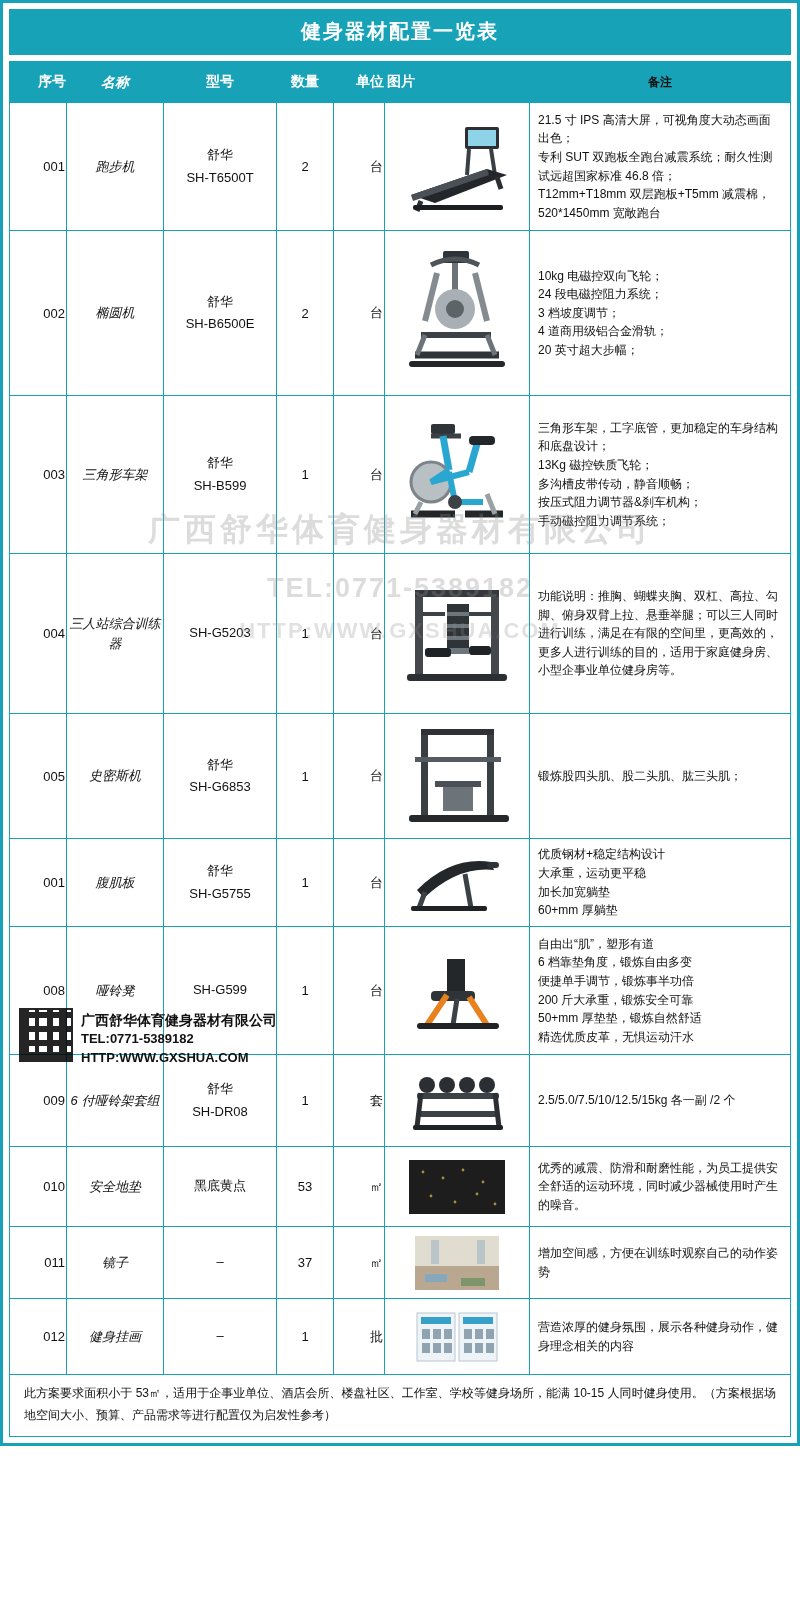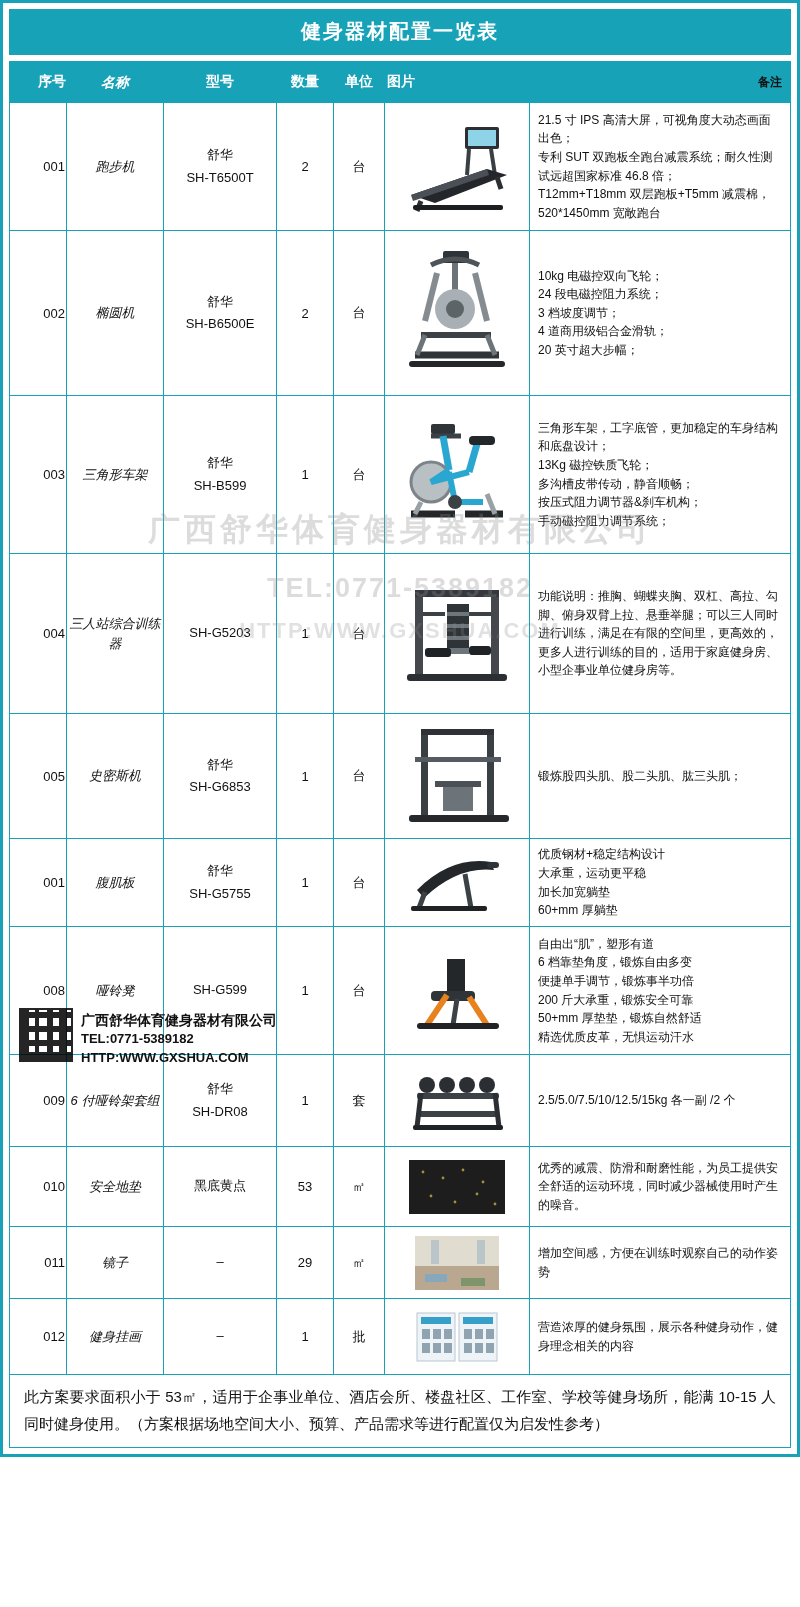--- a/index.html
+++ b/index.html
@@ -35,43 +35,43 @@
     border:1px solid #17a2b8;
     font-size:12.5px;
     vertical-align:middle;
   }
   thead th{
     background:#17a2b8;
     color:#fff;
     font-weight:bold;
     font-size:14px;
     height:28px;
-    text-align:right;
+    text-align:center;
     padding:2px 0;
   }
   .c-no{width:56px;text-align:right;}
   .c-name{width:96px;text-align:center;line-height:1.5;font-style:italic;}
   .c-model{width:112px;text-align:center;line-height:1.7;}
   .c-qty{width:56px;text-align:center;}
-  .c-unit{width:50px;text-align:center;margin-top:18px;}
+  .c-unit{width:50px;text-align:right;margin-top:18px;}
   .c-pic{width:140px;text-align:left;padding:4px 2px;}
   .c-remark{padding:6px 8px;line-height:1.55;font-size:12px;color:#111;}
   td.c-no,td.c-name,td.c-model,td.c-qty,td.c-unit{font-size:13px;}
   .model-line{display:block;}
   .pic-box{
     width:132px;
     height:auto;
     margin:0 auto;
     display:block;
   }
   svg{display:block;margin:0 auto;}
   .footer{
     border:1px solid #17a2b8;
     border-top:none;
-    font-size:15px;
+    font-size:12px;
     line-height:1.8;
     padding:8px 14px 10px 14px;
     text-align:justify;
   }
   
   .wm{
     position:absolute;
     left:0;right:0;
     text-align:center;
     color:rgba(140,140,140,.30);
@@ -392,21 +392,21 @@
         </td>
         <td class="c-remark">优秀的减震、防滑和耐磨性能，为员工提供安全舒适的运动环境，同时减少器械使用时产生的噪音。</td>
       </tr>
 
       <tr style="height:72px">
         <td class="c-no">011</td>
         <td class="c-name">镜子</td>
         <td class="c-model">
           <span class="model-line">–</span>
         </td>
-        <td class="c-qty">29</td>
+        <td class="c-qty">37</td>
         <td class="c-unit">㎡</td>
         <td class="c-pic">
           <svg class="pic-box" viewBox="0 0 132 58" width="132" height="58" aria-hidden="true">
             <rect x="0" y="0" width="132" height="58" fill="#ffffff"></rect>
             <rect x="24" y="2" width="84" height="54" fill="#cfc6b8"></rect>
             <rect x="24" y="2" width="84" height="30" fill="#e0dccf"></rect>
             <rect x="24" y="32" width="84" height="24" fill="#b9a88f"></rect>
             <rect x="34" y="40" width="22" height="8" fill="#7aa7c7" opacity=".8"></rect>
             <rect x="70" y="44" width="24" height="8" fill="#6f8f62" opacity=".8"></rect>
             <rect x="40" y="6" width="8" height="24" fill="#9fb6c4" opacity=".6"></rect>

